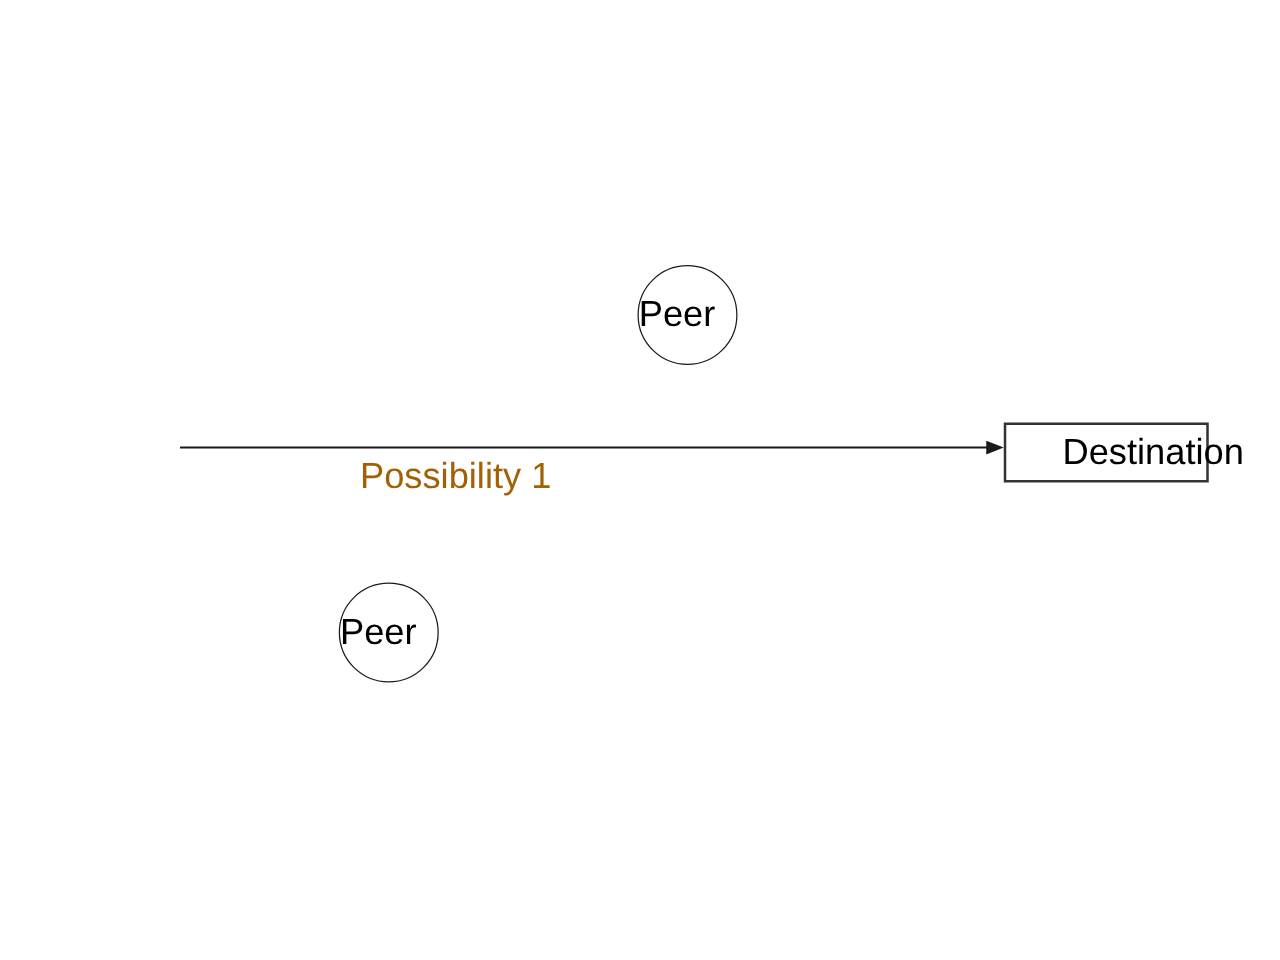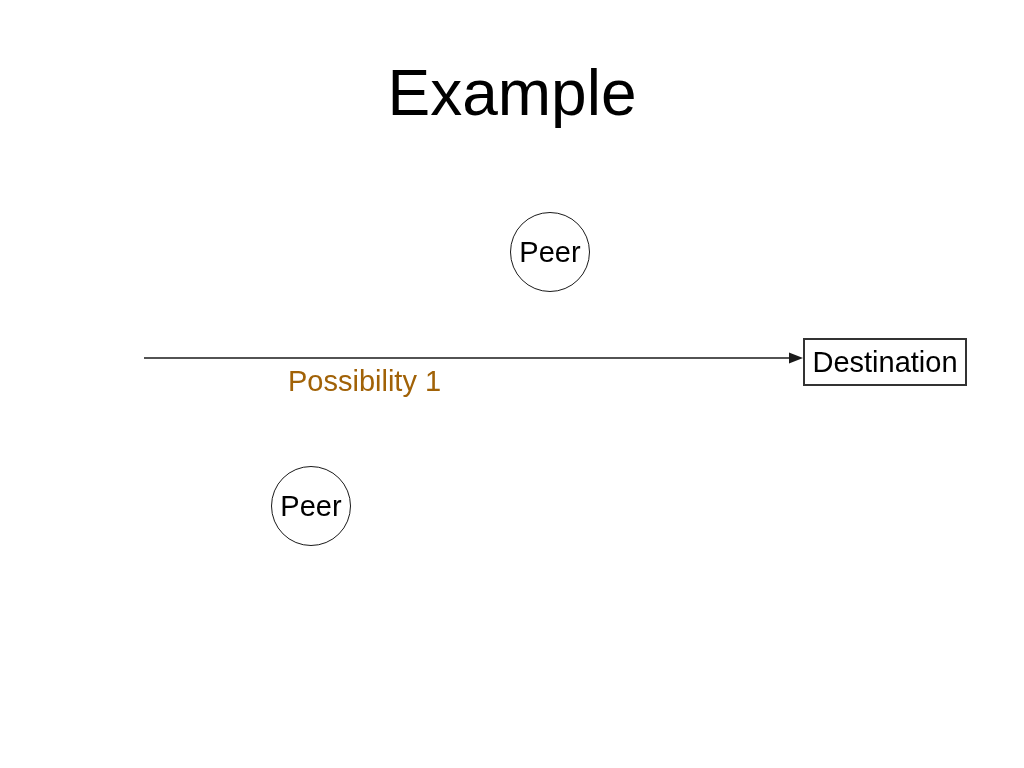--- a/index.html
+++ b/index.html
@@ -25,42 +25,41 @@
     font-size: 64px;
     font-weight: 400;
     margin: 0;
     color: #000000;
     letter-spacing: 0px;
   }
   .node {
     position: absolute;
     display: flex;
     align-items: center;
-    justify-content: center;
     box-sizing: border-box;
     font-size: 29px;
     line-height: 1;
     white-space: nowrap;
     background: #ffffff;
   }
   .node.circle {
     border: 1.5px solid #1a1a1a;
     border-radius: 50%;
     width: 80px;
     height: 80px;
   }
   .node.rect {
     border: 2px solid #333333;
     width: 164px;
     height: 48px;
   }
   #node-peer-top    { left: 510px; top: 212px; }
   #node-caller      { left: 66px;  top: 322px; }
   #node-peer-bottom { left: 271px; top: 466px; }
-  #node-destination { left: 803px; top: 338px; }
+  #node-destination { left: 803px; top: 338px; padding-left: 45px; }
   .edge-svg {
     position: absolute;
     left: 0;
     top: 0;
     width: 1024px;
     height: 768px;
     pointer-events: none;
   }
   .edge-label {
     position: absolute;
@@ -70,21 +69,20 @@
     font-size: 29px;
     line-height: 1.1;
     color: #a16207;
   }
 </style>
 </head>
 <body>
 
 <div class="slide">
 
-  <h1 class="slide-title">Example</h1>
 
   <svg class="edge-svg" viewBox="0 0 1024 768" xmlns="http://www.w3.org/2000/svg">
     <g>
       <line x1="144" y1="358" x2="791" y2="358" stroke="#1a1a1a" stroke-width="1.5"></line>
       <polygon points="789,352.5 803,358 789,363.5" fill="#1a1a1a"></polygon>
     </g>
   </svg>
 
   <div class="node circle" id="node-peer-top">
     <span>Peer</span>

